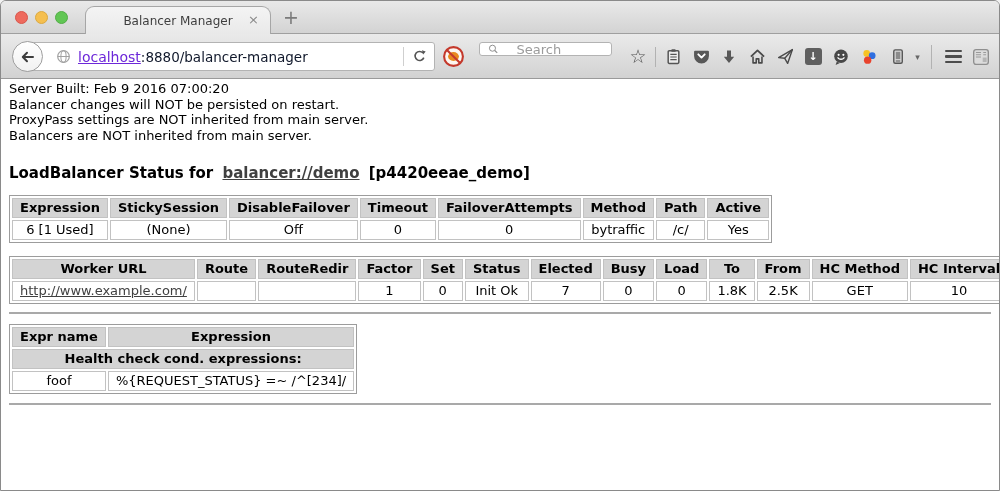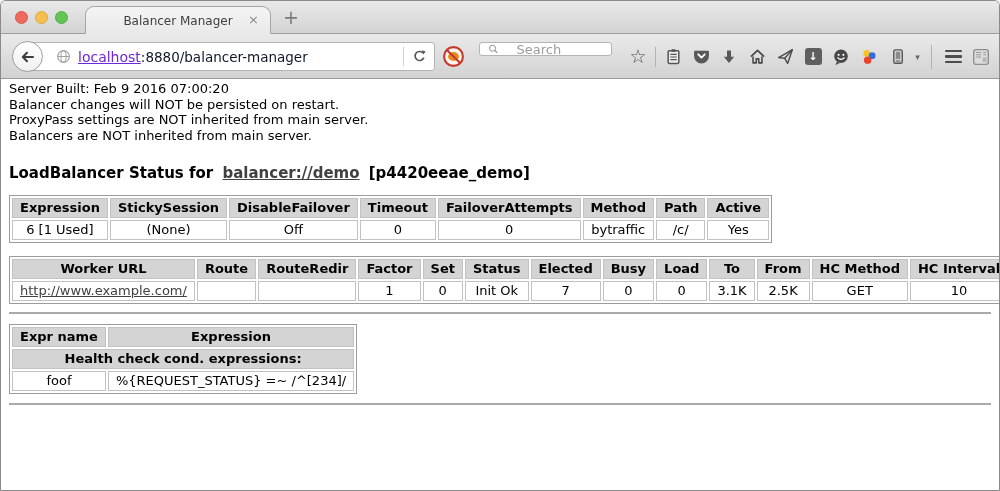--- a/index.html
+++ b/index.html
@@ -269,21 +269,21 @@
       <tr>
         <td class="ta-left"><a href="#">http://www.example.com/</a></td>
         <td></td>
         <td></td>
         <td>1</td>
         <td>0</td>
         <td>Init Ok</td>
         <td>7</td>
         <td>0</td>
         <td>0</td>
-        <td>3.1K</td>
+        <td>1.8K</td>
         <td>2.5K</td>
         <td>GET</td>
         <td>10</td>
 
       </tr>
     </tbody>
       </table>
 
     <hr>
 

